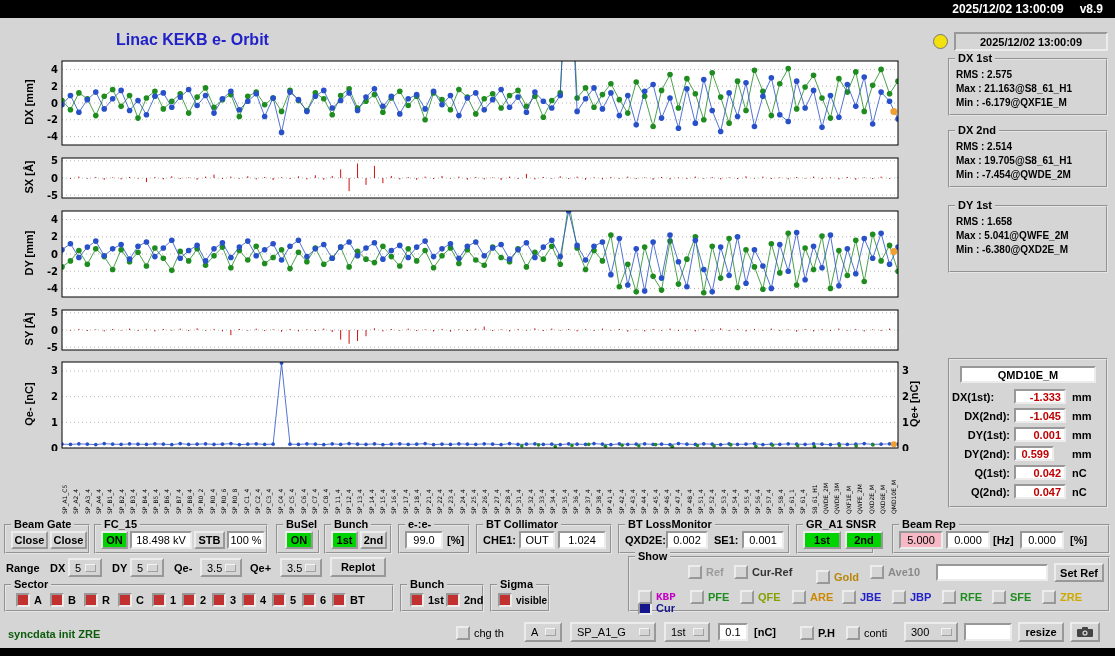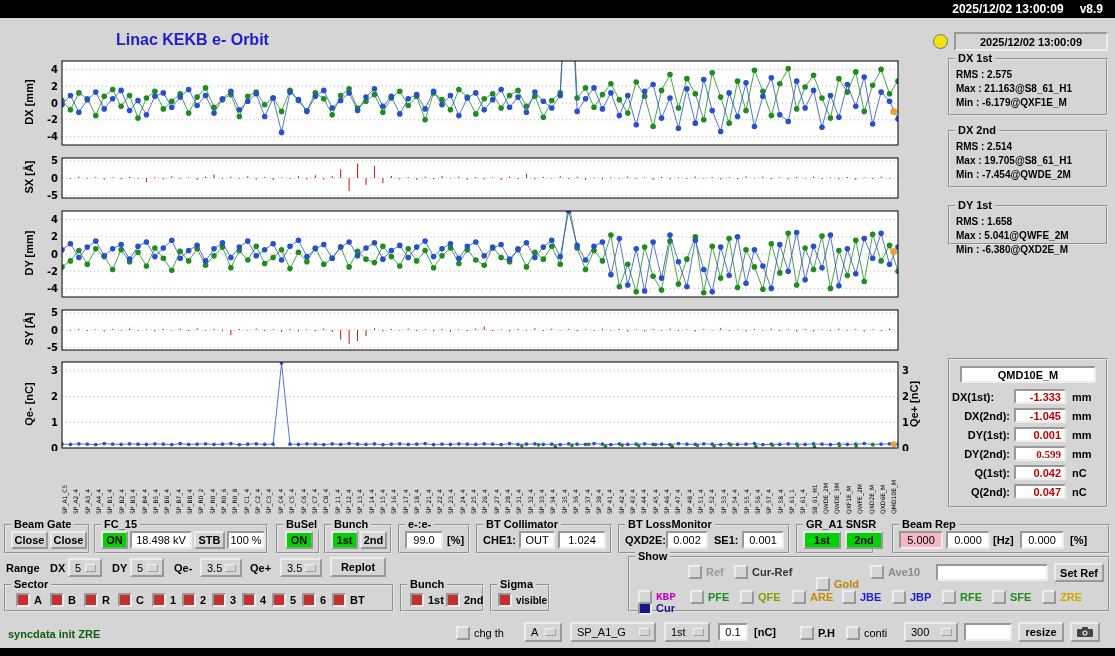--- a/index.html
+++ b/index.html
@@ -958,40 +958,40 @@
     <div class="statline">RMS : 2.575</div>
     <div class="statline">Max : 21.163@S8_61_H1</div>
     <div class="statline">Min : -6.179@QXF1E_M</div>
   </div>
   <div class="group statgroup" style="left:948px;top:130px;width:160px;height:58px;">
     <span class="gtitle">DX 2nd</span>
     <div class="statline">RMS : 2.514</div>
     <div class="statline">Max : 19.705@S8_61_H1</div>
     <div class="statline">Min : -7.454@QWDE_2M</div>
   </div>
-  <div class="group statgroup" style="left:948px;top:205px;width:160px;height:40px;">
+  <div class="group statgroup" style="left:948px;top:205px;width:160px;height:68px;">
     <span class="gtitle">DY 1st</span>
     <div class="statline">RMS : 1.658</div>
     <div class="statline">Max : 5.041@QWFE_2M</div>
     <div class="statline">Min : -6.380@QXD2E_M</div>
   </div>
 
   <div class="group" style="left:948px;top:358px;width:160px;height:150px;">
     <div class="field center" style="left:10px;top:6px;width:136px;height:17px;font-weight:bold;">QMD10E_M</div>
     <div class="lbl" style="left:2px;top:31px;width:58px;text-align:left;">DX(1st):</div>
     <div class="field redval" style="left:64px;top:29px;width:52px;height:15px;">-1.333</div>
     <div class="lbl" style="left:122px;top:31px;">mm</div>
     <div class="lbl" style="left:2px;top:50px;width:58px;text-align:right;">DX(2nd):</div>
     <div class="field redval" style="left:64px;top:48px;width:52px;height:15px;">-1.045</div>
     <div class="lbl" style="left:122px;top:50px;">mm</div>
     <div class="lbl" style="left:2px;top:69px;width:58px;text-align:right;">DY(1st):</div>
     <div class="field redval" style="left:64px;top:67px;width:52px;height:15px;">0.001</div>
     <div class="lbl" style="left:122px;top:69px;">mm</div>
     <div class="lbl" style="left:2px;top:88px;width:58px;text-align:right;">DY(2nd):</div>
-    <div class="field redval" style="left:64px;top:86px;width:52px;height:15px;font-family:Liberation Serif, serif;">0.599</div>
+    <div class="field redval" style="left:64px;top:86px;width:40px;height:15px;">0.599</div>
     <div class="lbl" style="left:122px;top:88px;">mm</div>
     <div class="lbl" style="left:2px;top:107px;width:58px;text-align:right;">Q(1st):</div>
     <div class="field redval" style="left:64px;top:105px;width:52px;height:15px;">0.042</div>
     <div class="lbl" style="left:122px;top:107px;">nC</div>
     <div class="lbl" style="left:2px;top:126px;width:58px;text-align:right;">Q(2nd):</div>
     <div class="field redval" style="left:64px;top:124px;width:52px;height:15px;">0.047</div>
     <div class="lbl" style="left:122px;top:126px;">nC</div>
   </div>
 
   <div class="group" style="left:4px;top:524px;width:86px;height:30px;">
@@ -1073,21 +1073,21 @@
       <span style="color: rgb(22, 22, 140);">Cur</span>
     </div>
     <div class="chk" style="left:58px;top:7px;">
       <span class="ind"></span>
       <span style="color: rgb(154, 154, 154);">Ref</span>
     </div>
     <div class="chk" style="left:104px;top:7px;">
       <span class="ind"></span>
       <span style="color: rgb(51, 51, 51);">Cur-Ref</span>
     </div>
-    <div class="chk" style="left:186px;top:19px;">
+    <div class="chk" style="left:186px;top:12px;">
       <span class="ind"></span>
       <span style="color: rgb(184, 134, 11);">Gold</span>
     </div>
     <div class="chk" style="left:240px;top:7px;">
       <span class="ind"></span>
       <span style="color: rgb(138, 138, 138);">Ave10</span>
     </div>
     <div class="field" style="left:306px;top:6px;width:112px;height:17px;"></div>
     <div class="btn" style="left:424px;top:5px;width:50px;height:19px;">Set Ref</div>
 

